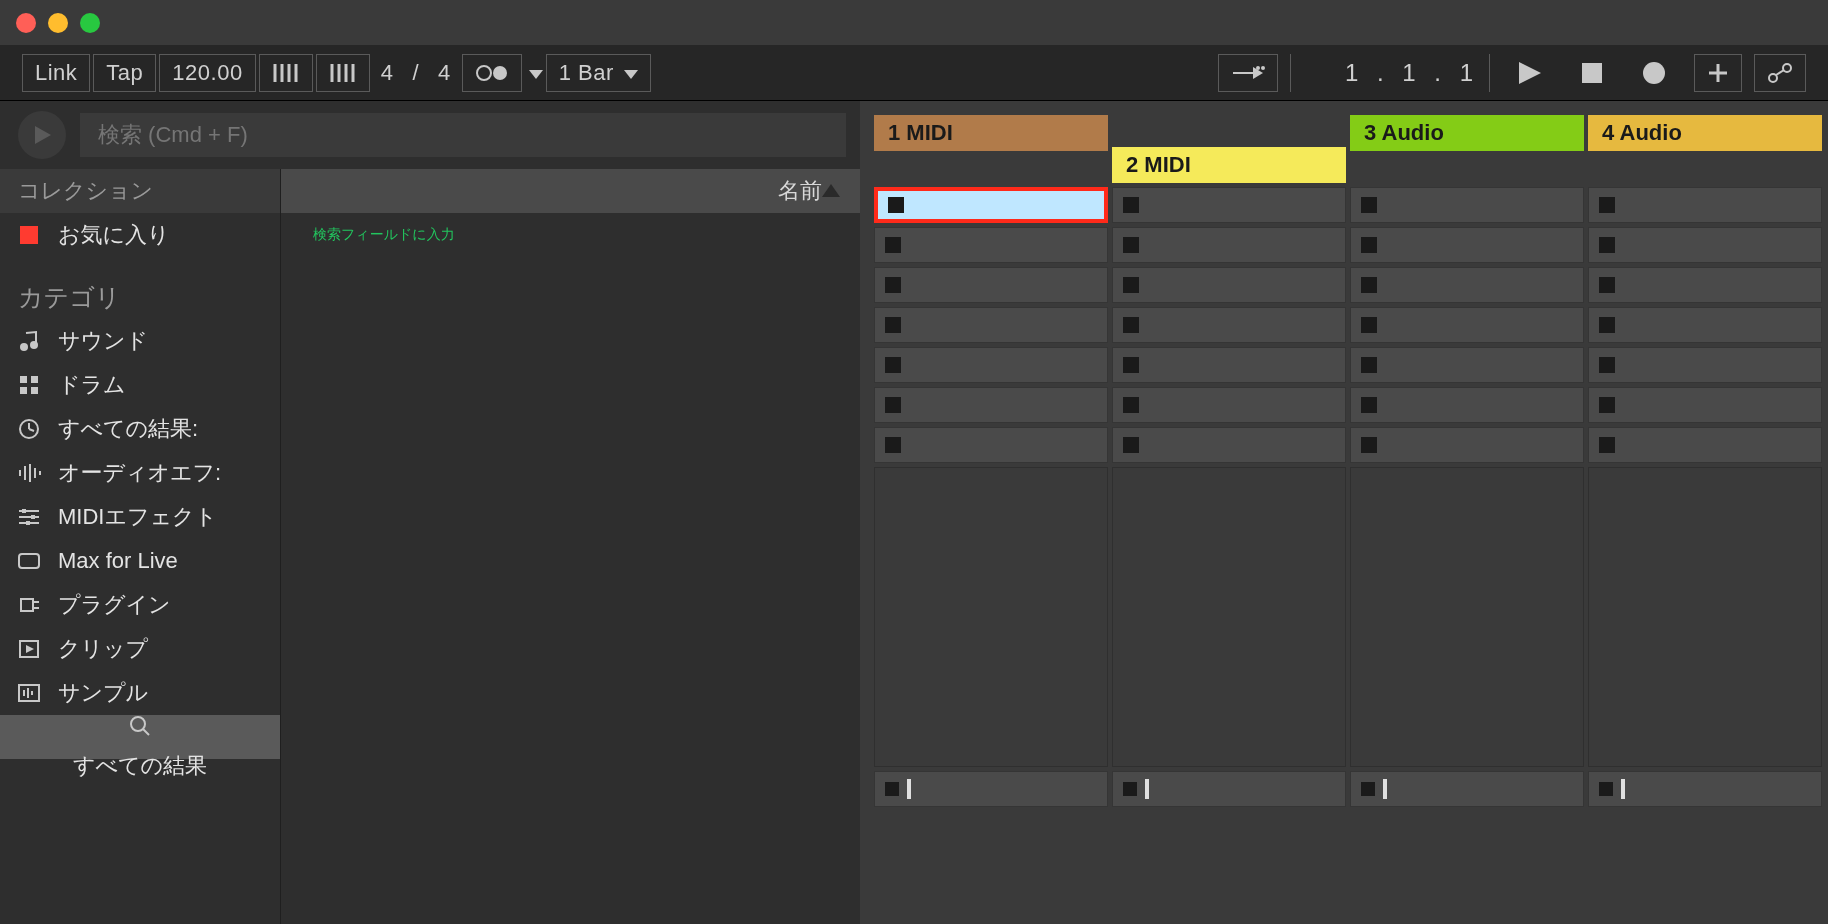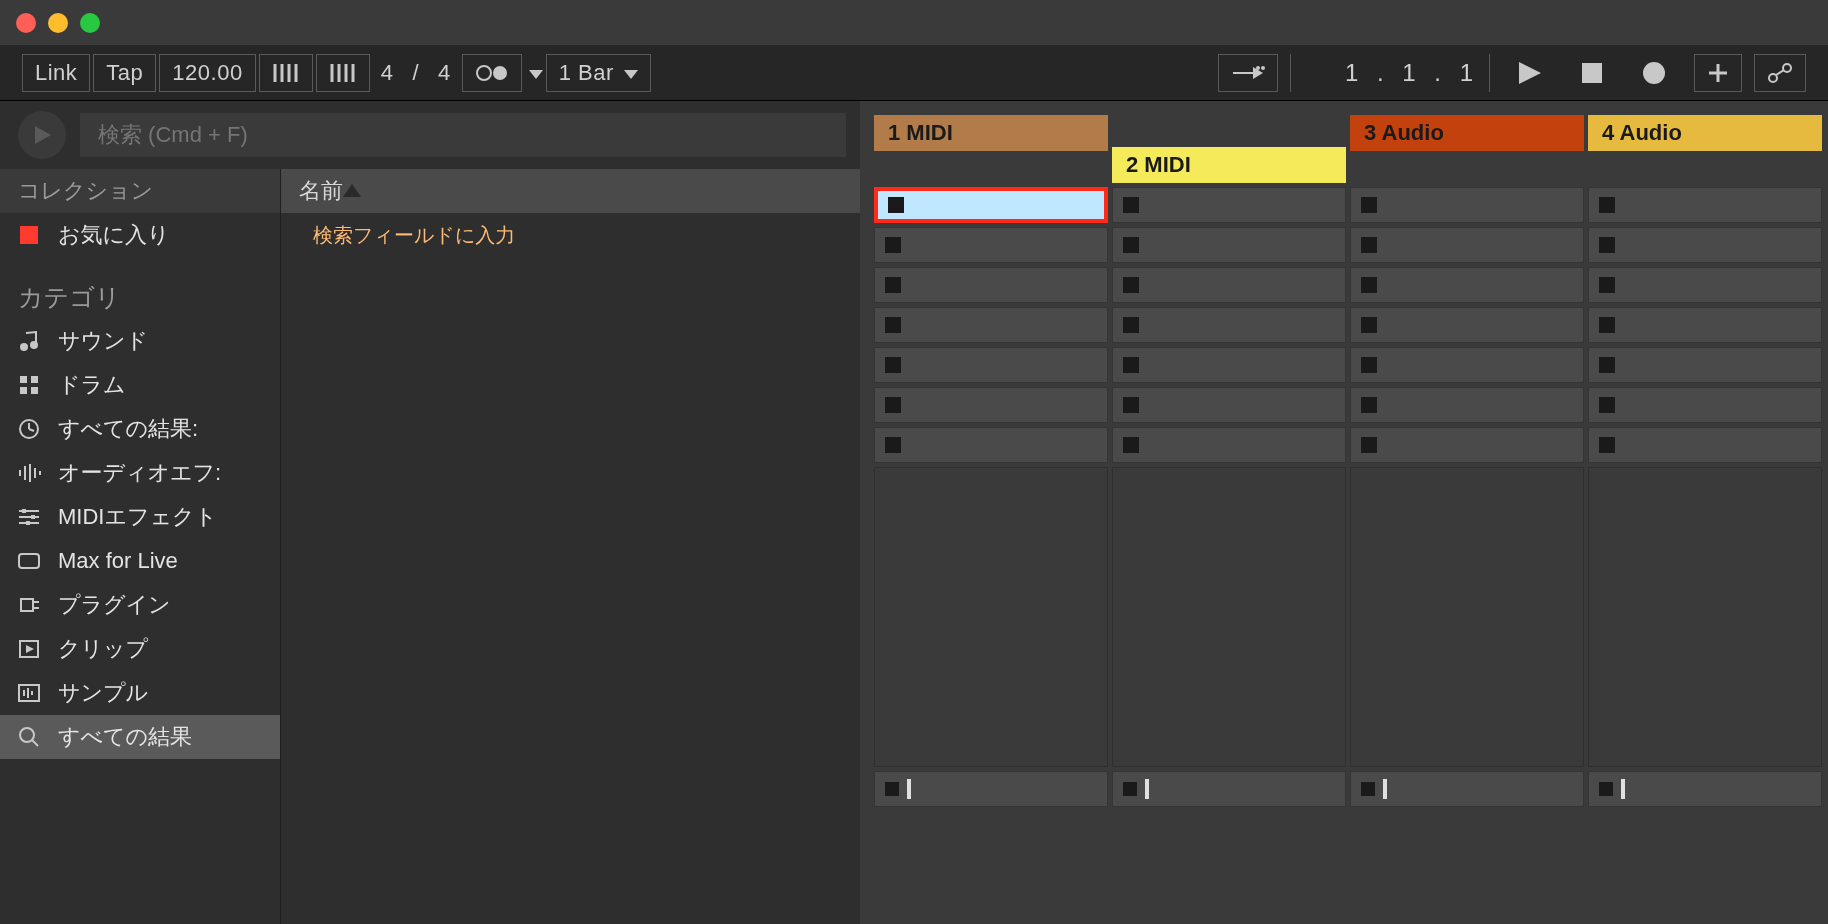--- a/index.html
+++ b/index.html
@@ -30,38 +30,38 @@
   .browser { width: 860px; background: #2e2e2e; display: flex; flex-direction: column; }
   .search-row { display: flex; align-items: center; gap: 14px; padding: 10px 14px 10px 18px; }
   .play-circle { width: 48px; height: 48px; border-radius: 50%; background: #3a3a3a; display:flex; align-items:center; justify-content:center; }
   .search-field { flex:1; height: 44px; background: #3a3a3a; border: none; color: #a8a8a8; font-size: 22px; padding: 0 18px; outline: none; }
 
   .browser-cols { flex:1; display:flex; overflow:hidden; }
   .bcol-left  { width: 280px; background: #2e2e2e; }
   .bcol-right { flex:1; background: #2e2e2e; border-left: 1px solid #1f1f1f; }
 
   .section-head { height: 44px; display:flex; align-items:center; padding: 0 18px; font-size: 22px; color: #9a9a9a; background: #3a3a3a; }
-  .section-head.light { background: #4a4a4a; color: #d8d8d8; justify-content: flex-start; padding-right: 20px; }
+  .section-head.light { background: #4a4a4a; color: #d8d8d8; justify-content: flex-end; padding-right: 20px; }
   .tri-up svg { display:block; }
 
   .cat-title { height: 44px; display:flex; align-items:center; padding: 0 18px; font-size: 25px; color: #9a9a9a; }
   .b-item { height: 44px; display:flex; align-items:center; gap: 14px; padding: 0 14px; font-size: 22px; color: #e4e4e4; cursor: default; }
-  .b-item.selected { background: #5a5a5a; }
+  .b-item.selected { background: #5a5a5a; flex-direction: column; }
   .b-icon { width: 30px; height: 30px; display:flex; align-items:center; justify-content:center; color:#bfbfbf; }
   .fav-sq { width:18px; height:18px; background:#ff3b30; }
 
-  .rcol-hint { height: 44px; display:flex; align-items:center; padding: 0 32px; font-size: 20px; color:#fdba74; }
+  .rcol-hint { height: 44px; display:flex; align-items:center; padding: 0 32px; font-size: 14px; color:#22c55e; }
 
   .session { flex:1; background: #3a3a3a; display:flex; flex-direction:column; padding: 14px 0 0 14px; overflow:hidden; }
   .tracks-head { display:flex; gap:4px; }
   .track-col { width: 234px; }
   .track-header { height: 36px; display:flex; align-items:center; padding: 0 14px; font-size: 22px; font-weight: bold; color:#1a1a1a; }
   .th-c0 { background:#b17b4a; }
   .th-c1 { background:#f5ea5a;margin-top:32px; }
-  .th-c2 { background:#c2410c; }
+  .th-c2 { background:#84cc16; }
   .th-c3 { background:#e6b93f; }
 
   .clip-grid-row { display:flex; gap:4px; margin-top: 4px; }
   .clip-slot { width:234px; height:36px; background:#4a4a4a; display:flex; align-items:center; padding-left:10px; gap:10px; border:1px solid #353535; }
   .clip-slot.first { border: 4px solid #ff2a1a; background:#bfe7ff; }
   .stop-sq { width:16px; height:16px; background:#1a1a1a; }
 
   .big-gap { height: 300px; display:flex; gap:4px; margin-top:4px; }
   .big-gap .filler { width:234px; background:#3a3a3a; border:1px solid #2f2f2f; }
 

